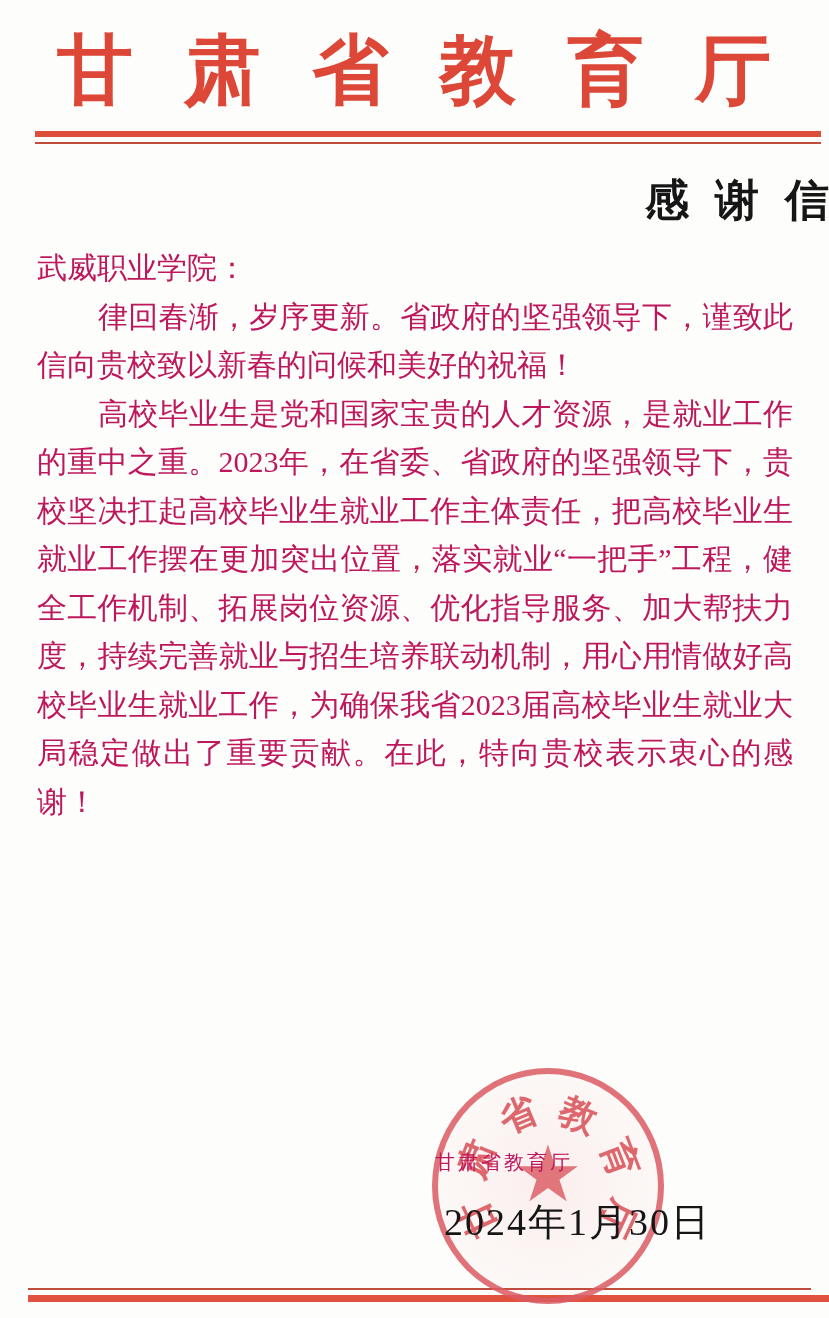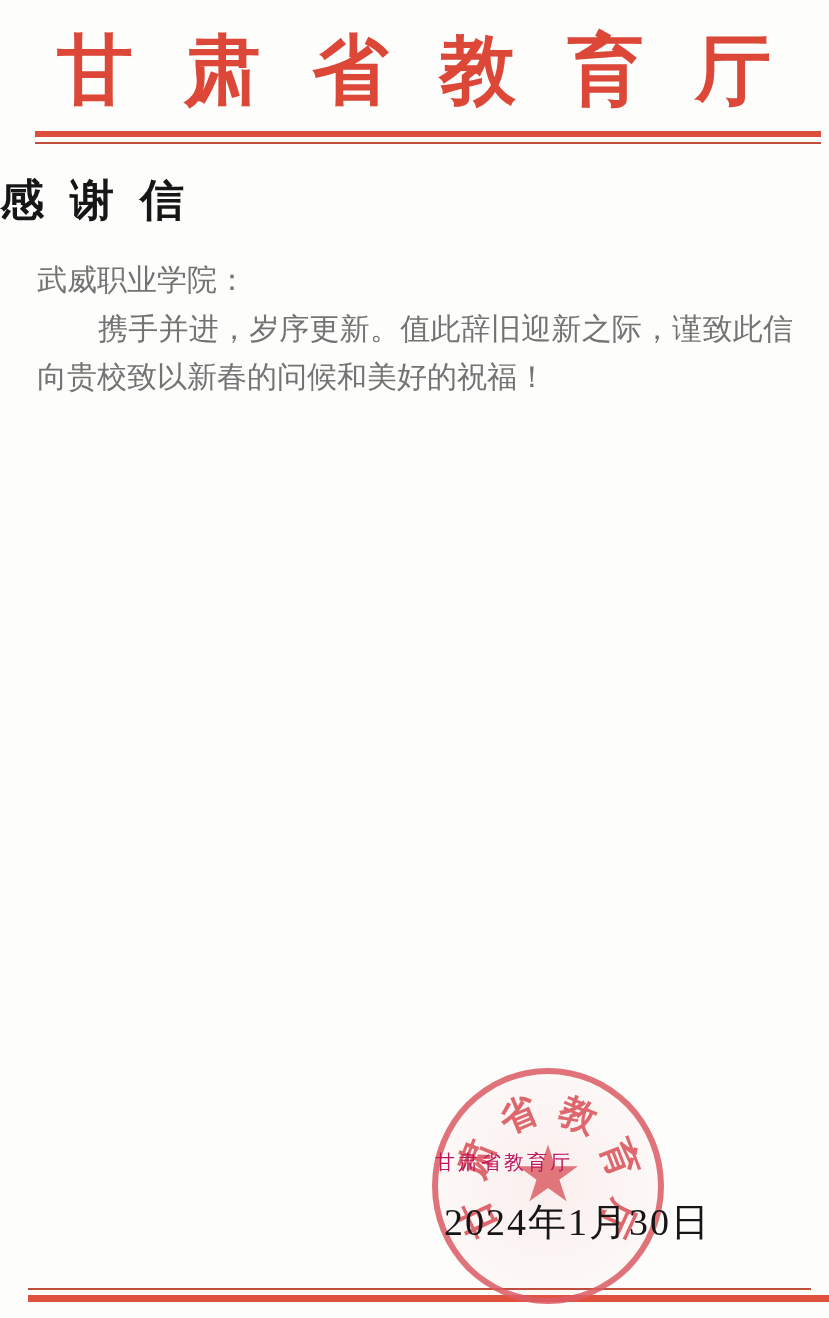--- a/index.html
+++ b/index.html
@@ -19,30 +19,30 @@
   .letterhead span{display:block;}
 
   
   .rule{position:absolute;background:#d14634;}
   .rule-top-thick{left:35px;top:131px;width:786px;height:6px;background:#dd4f3b;}
   .rule-top-thin{left:35px;top:142px;width:786px;height:2px;background:#c04c3c;}
   .rule-bottom-thin{left:28px;top:1288px;width:783px;height:2px;background:#c04c3c;}
   .rule-bottom-thick{left:28px;top:1295px;width:801px;height:7px;background:#e0523e;}
 
   
-  .doc-title{position:absolute;left:0;top:176px;width:100%;text-align:left;}
+  .doc-title{position:absolute;left:0;top:176px;width:100%;text-align:right;}
   .doc-title span{
     font-size:44px;font-weight:bold;color:#161616;
     letter-spacing:26px;margin-right:-26px;line-height:1.15;
   }
 
   
   .body-text{
-    position:absolute;left:37px;top:256px;width:756px;z-index:2;
-    font-size:30px;line-height:48.5px;color:#737373;
+    position:absolute;left:37px;top:244px;width:756px;z-index:2;
+    font-size:30px;line-height:48.5px;color:#be185d;
     text-align:justify;
   }
   .body-text p{margin:0;}
   .body-text p.indent{text-indent:61px;}
 
   
   .signature{
     position:absolute;left:435px;top:1149px;z-index:5;
     font-size:20px;color:#be185d;letter-spacing:3px;white-space:nowrap;
   }
@@ -92,21 +92,22 @@
 
   <div class="rule rule-top-thick"></div>
   <div class="rule rule-top-thin"></div>
 
   <div class="doc-title">
     <span>感谢信</span>
   </div>
 
   <div class="body-text">
     <p>武威职业学院：</p>
-    <p class="indent">携手并进，岁序更新。值此辞旧迎新之际，谨致此信向贵校致以新春的问候和美好的祝福！</p>
+    <p class="indent">律回春渐，岁序更新。省政府的坚强领导下，谨致此信向贵校致以新春的问候和美好的祝福！</p>
+    <p class="indent">高校毕业生是党和国家宝贵的人才资源，是就业工作的重中之重。2023年，在省委、省政府的坚强领导下，贵校坚决扛起高校毕业生就业工作主体责任，把高校毕业生就业工作摆在更加突出位置，落实就业“一把手”工程，健全工作机制、拓展岗位资源、优化指导服务、加大帮扶力度，持续完善就业与招生培养联动机制，用心用情做好高校毕业生就业工作，为确保我省2023届高校毕业生就业大局稳定做出了重要贡献。在此，特向贵校表示衷心的感谢！</p>
   </div>
 
   <div class="seal">
     <div class="seal-ring">
       <span class="c0">甘</span>
       <span class="c1">肃</span>
       <span class="c2">省</span>
       <span class="c3">教</span>
       <span class="c4">育</span>
       <span class="c5">厅</span>

